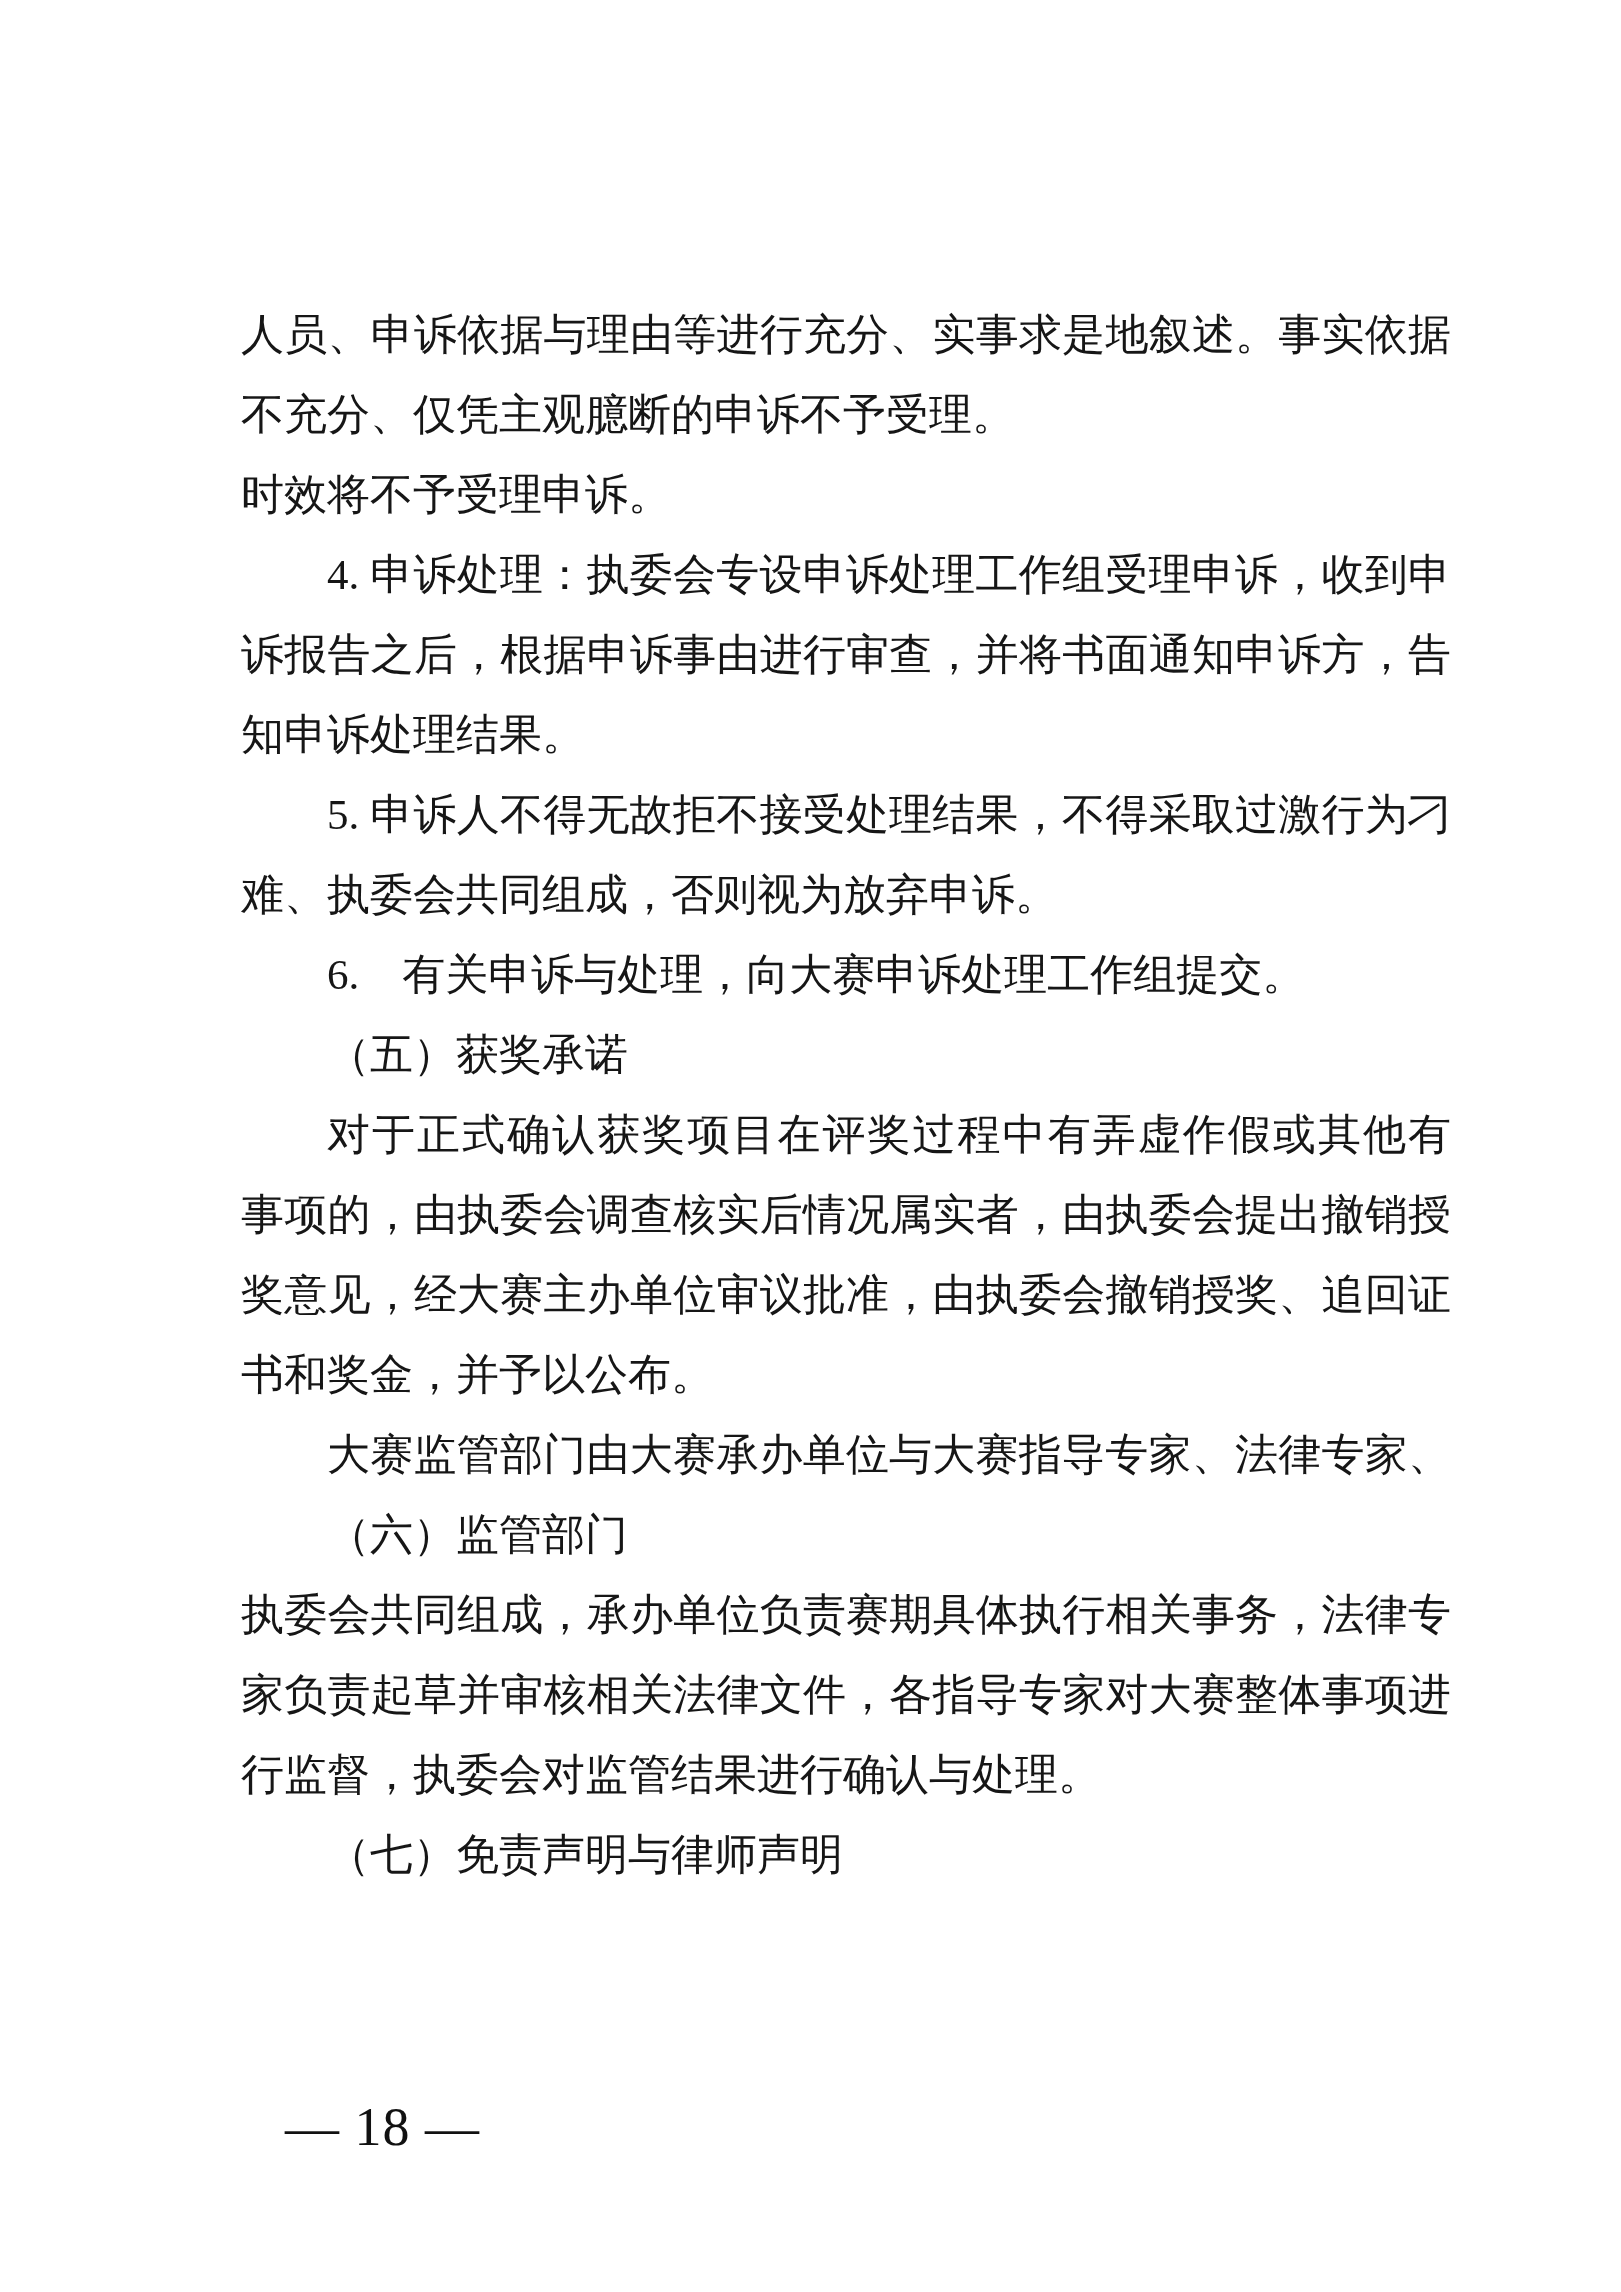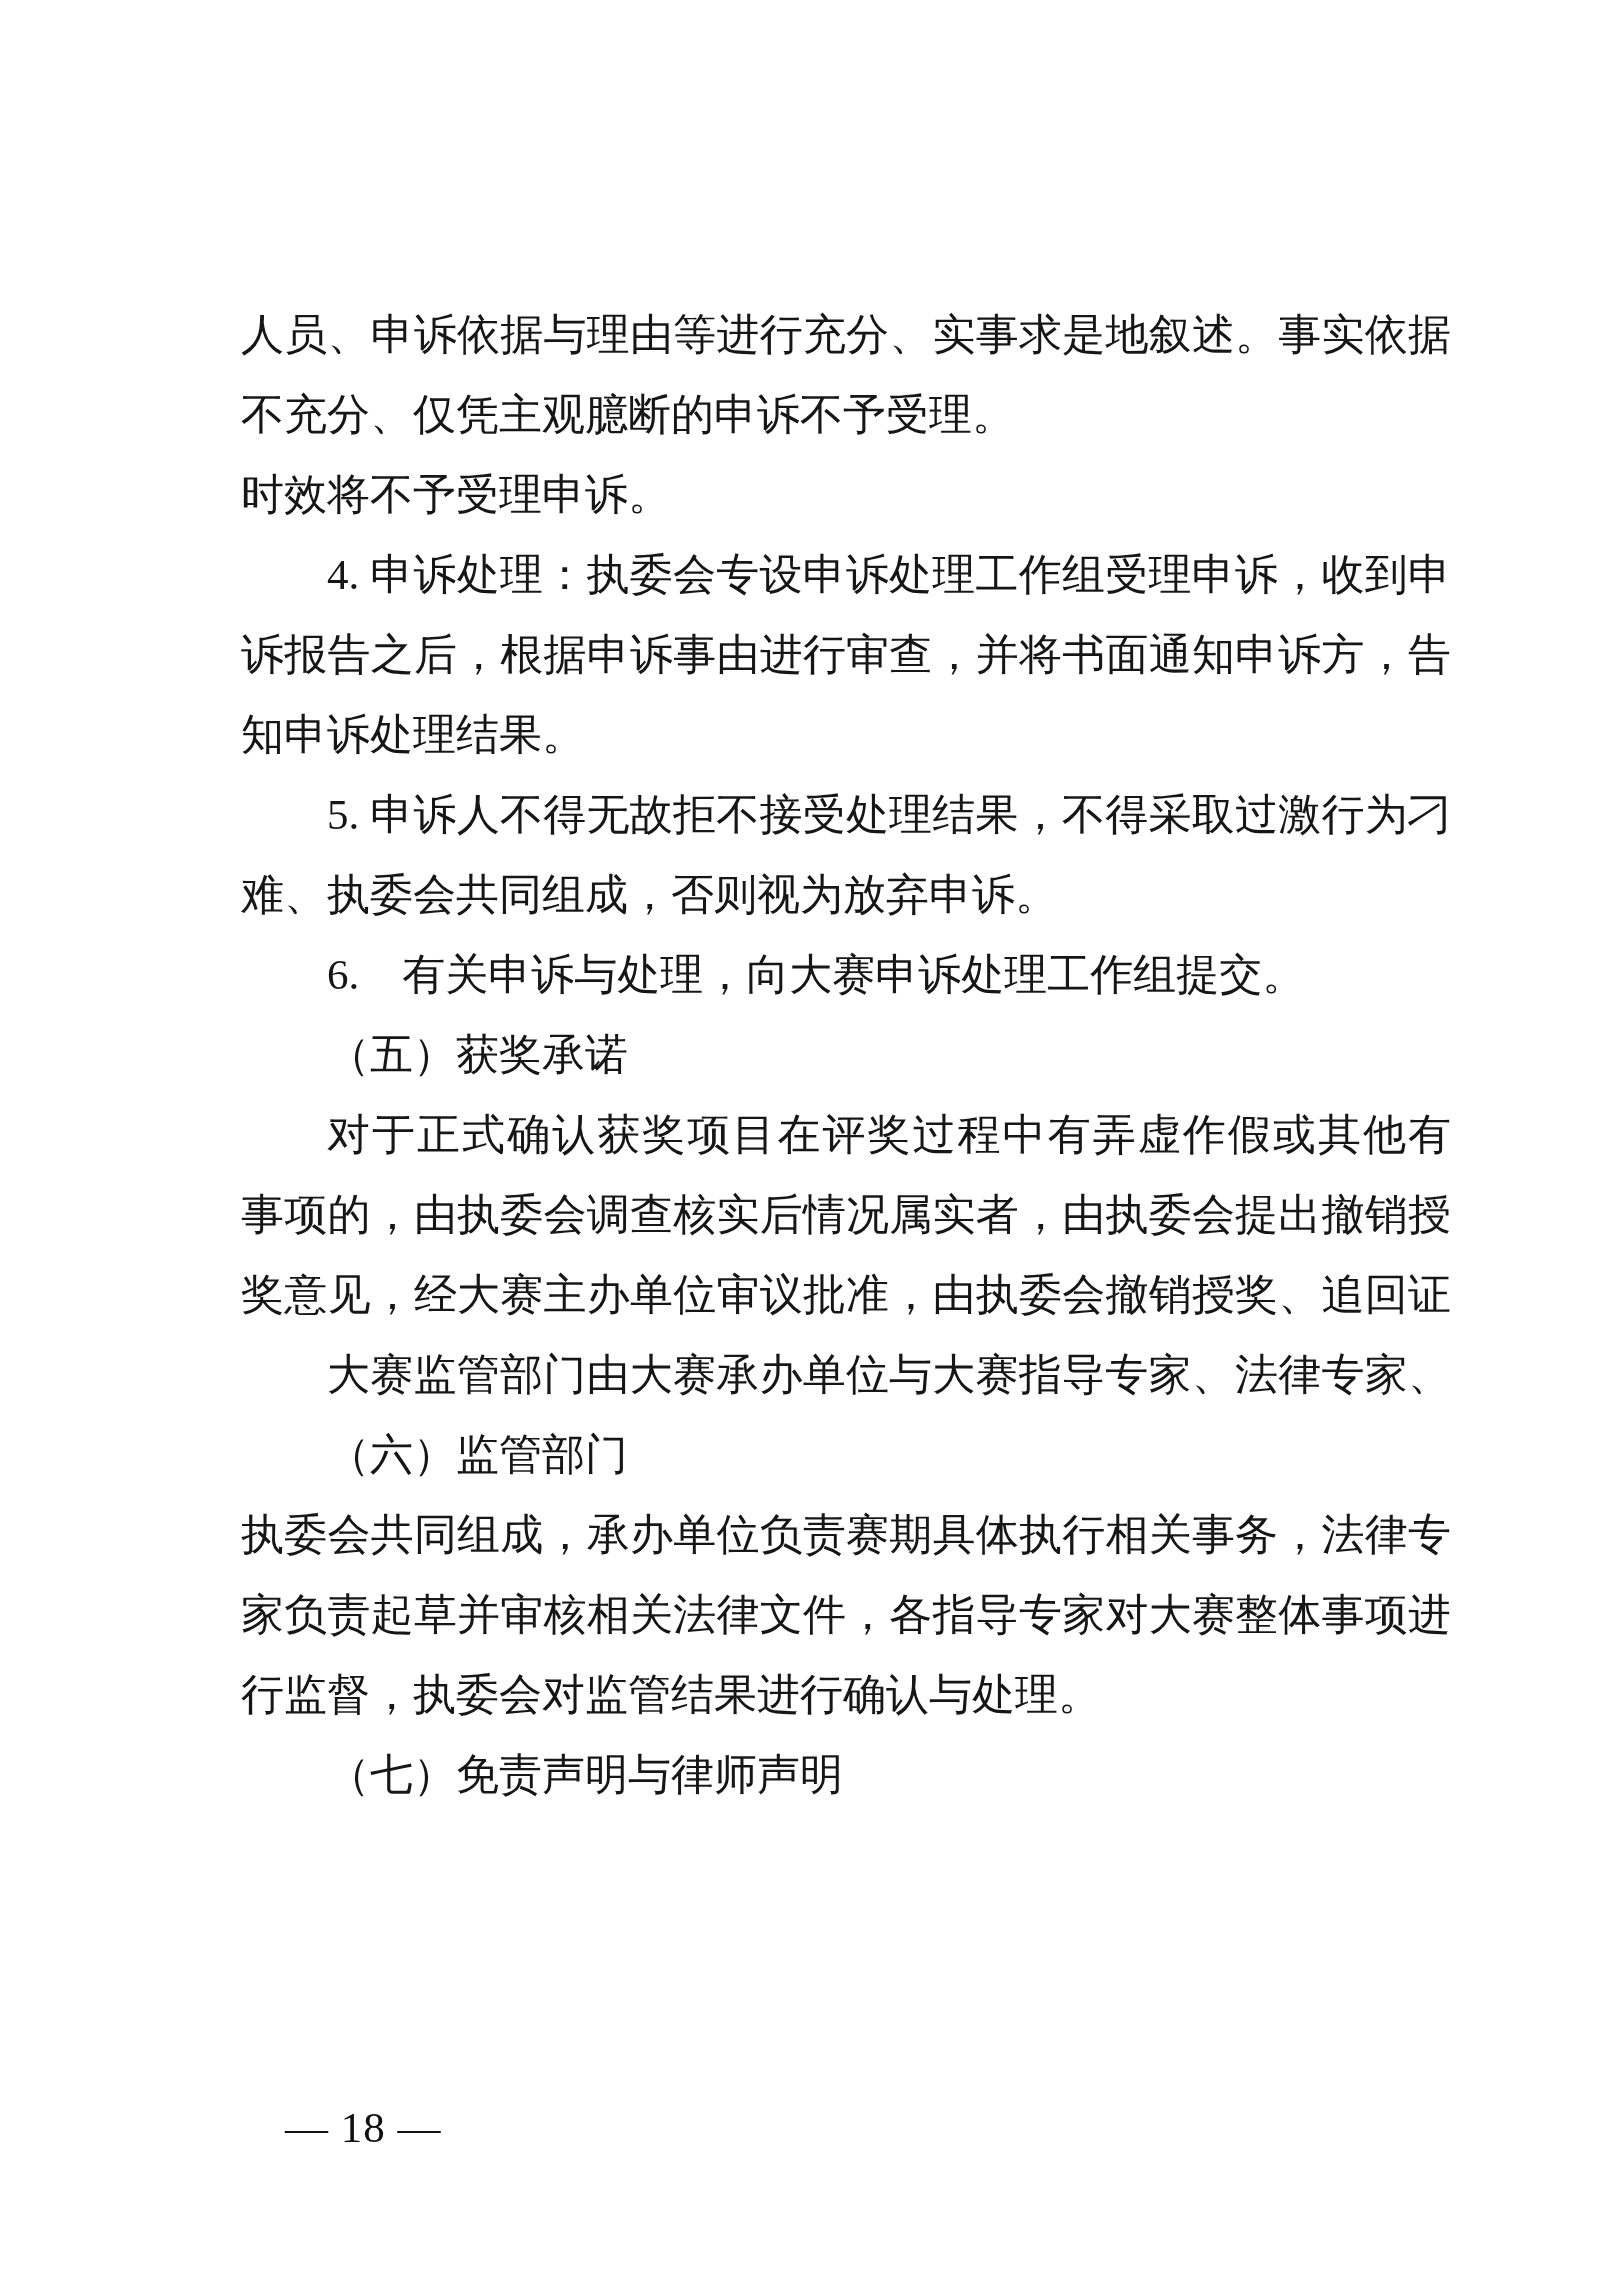--- a/index.html
+++ b/index.html
@@ -39,21 +39,21 @@
   
   .heading {
     font-family: "Liberation Serif", "DejaVu Serif", serif;
   }
   .footer {
     position: absolute;
     left: 252px;
     top: 2095px;
     height: 65px;
     line-height: 65px;
-    font-size: 43px;
+    font-size: 54px;
     letter-spacing: 1px;
     color: #111111;
     text-align: center;
   }
 </style>
 </head>
 <body>
 
 <div class="page">
 
@@ -64,20 +64,21 @@
     <div class="line indent fill">4. 申诉处理：执委会专设申诉处理工作组受理申诉，收到申</div>
     <div class="line fill">诉报告之后，根据申诉事由进行审查，并将书面通知申诉方，告</div>
     <div class="line">知申诉处理结果。</div>
     <div class="line indent fill">5. 申诉人不得无故拒不接受处理结果，不得采取过激行为刁</div>
     <div class="line">难、执委会共同组成，否则视为放弃申诉。</div>
     <div class="line indent">6.　有关申诉与处理，向大赛申诉处理工作组提交。</div>
     <div class="line indent heading">（五）获奖承诺</div>
     <div class="line indent fill">对于正式确认获奖项目在评奖过程中有弄虚作假或其他有</div>
     <div class="line fill">事项的，由执委会调查核实后情况属实者，由执委会提出撤销授</div>
     <div class="line fill">奖意见，经大赛主办单位审议批准，由执委会撤销授奖、追回证</div>
+    <div class="line">书和奖金，并予以公布。</div>
     <div class="line indent fill">大赛监管部门由大赛承办单位与大赛指导专家、法律专家、</div>
     <div class="line indent heading">（六）监管部门</div>
     <div class="line fill">执委会共同组成，承办单位负责赛期具体执行相关事务，法律专</div>
     <div class="line fill">家负责起草并审核相关法律文件，各指导专家对大赛整体事项进</div>
     <div class="line">行监督，执委会对监管结果进行确认与处理。</div>
     <div class="line indent heading">（七）免责声明与律师声明</div>
   </div>
 
   <div class="footer">— 18 —</div>
 

